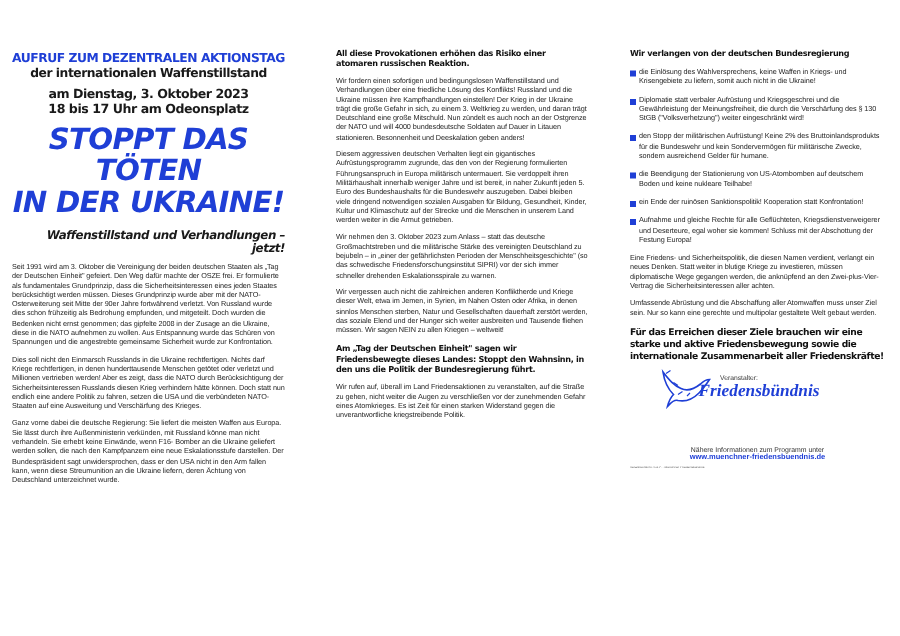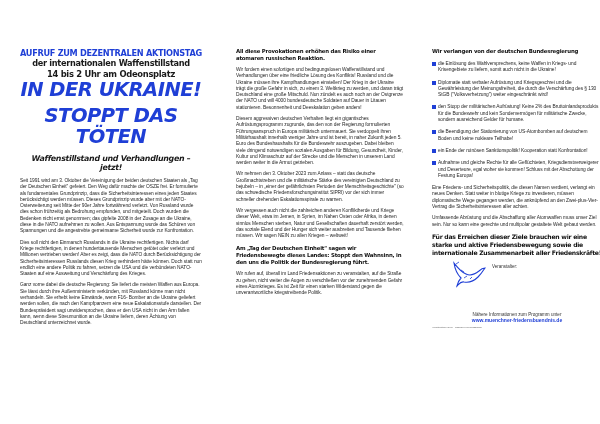--- a/index.html
+++ b/index.html
@@ -1,28 +1,28 @@
 <!DOCTYPE html>
 <html><head>
 <meta charset="utf-8">
 <style>
   html, body { margin:0; padding:0; background:#ffffff; }
   body { width:600px; height:424px; overflow:hidden; position:relative;
          font-family:"Liberation Sans", sans-serif; color:#1a1a1a; }
-  .col { position:absolute; top:15px; height:332px; box-sizing:border-box;margin-left:12px; }
+  .col { position:absolute; top:0; height:332px; box-sizing:border-box; }
   #col1 { left:0; width:200px; padding:33px 10px 0 8px; }
   #col2 { left:200px; width:200px; padding:33px 8px 0 24px; }
   #col3 { left:400px; width:200px; padding:33px 10px 0 20px; }
 
   .hdr { text-align:center; font-weight:bold; font-family:"DejaVu Sans", sans-serif; letter-spacing:-0.3px; }
   .h-call { color:#1f3fd6; font-size:8.2px; line-height:10px; }
   .h-sub { font-size:8.2px; line-height:11px; color:#1a1a1a; }
   .h-date { font-size:8.4px; line-height:10px; margin-top:3px; color:#1a1a1a; }
   .h-big { color:#1f3fd6; font-size:19.5px; line-height:21px; font-style:italic; margin-top:5px; letter-spacing:-0.5px; }
-  .h-slogan { font-style:italic; font-weight:bold; font-family:"DejaVu Sans", sans-serif; font-size:7.9px; margin-top:7px; letter-spacing:-0.3px; text-align:center; }
+  .h-slogan { font-style:italic; font-weight:bold; font-family:"DejaVu Sans", sans-serif; font-size:7.9px; margin-top:7px; letter-spacing:-0.3px; text-align:right; }
 
   .p { font-family:"Liberation Sans", sans-serif; font-size:4.85px; line-height:6.3px; letter-spacing:-0.05px; margin:0 0 5px 0; text-align:left; color:#262626; }
   .p.first { margin-top:6px; }
   .lead { font-weight:bold; font-size:5.4px; line-height:7px; margin:0 0 5px 0; color:#111; font-family:"DejaVu Sans", sans-serif; letter-spacing:-0.2px; }
 
   .c3-title { font-weight:bold; font-size:5.4px; line-height:7px; margin:0 0 6px 0; color:#111; font-family:"DejaVu Sans", sans-serif; letter-spacing:-0.2px; }
   .demand { display:flex; margin:0 0 6px 0; }
   .bullet { width:4px; height:4px; background:#1f3fd6; margin:1px 2px 0 0; flex:0 0 auto; }
   .demand .p { margin:0; }
   .closing { font-weight:bold; font-size:6.1px; line-height:7.8px; color:#111; margin:4px 0 4px 0; font-family:"DejaVu Sans", sans-serif; letter-spacing:-0.25px; }
@@ -38,23 +38,24 @@
   .info { text-align:center; font-size:4.6px; color:#333; margin-top:2px; }
   .url { text-align:center; font-size:5px; font-weight:bold; color:#1f3fd6; }
   .imprint { font-size:2.2px; line-height:3px; color:#555; margin-top:3px; text-align:left; white-space:nowrap; overflow:hidden; }
 </style>
 </head>
 <body>
 
 <div id="col1" class="col">
   <div class="hdr h-call">AUFRUF ZUM DEZENTRALEN AKTIONSTAG</div>
   <div class="hdr h-sub">der internationalen Waffenstillstand</div>
-  <div class="hdr h-date" style="margin-top:0">14 bis 2 Uhr am Odeonsplatz</div>
+  <div class="hdr h-date">am Dienstag, 3. Oktober 2023</div>
+  <div class="hdr h-date" style="margin-top:0">18 bis 17 Uhr am Odeonsplatz</div>
+  <div class="hdr h-big">STOPPT DAS TÖTEN</div>
   <div class="hdr h-big" style="margin-top:0">IN DER UKRAINE!</div>
-  <div class="hdr h-big">STOPPT DAS TÖTEN</div>
   <div class="h-slogan">Waffenstillstand und Verhandlungen – jetzt!</div>
   <p class="p first">Seit 1991 wird am 3. Oktober die Vereinigung der beiden deutschen Staaten als „Tag der Deutschen Einheit" gefeiert. Den Weg dafür machte der OSZE frei. Er formulierte als fundamentales Grundprinzip, dass die Sicherheitsinteressen eines jeden Staates berücksichtigt werden müssen. Dieses Grundprinzip wurde aber mit der NATO-Osterweiterung seit Mitte der 90er Jahre fortwährend verletzt. Von Russland wurde dies schon frühzeitig als Bedrohung empfunden, und mitgeteilt. Doch wurden die Bedenken nicht ernst genommen; das gipfelte 2008 in der Zusage an die Ukraine, diese in die NATO aufnehmen zu wollen. Aus Entspannung wurde das Schüren von Spannungen und die angestrebte gemeinsame Sicherheit wurde zur Konfrontation.</p>
   <p class="p">Dies soll nicht den Einmarsch Russlands in die Ukraine rechtfertigen. Nichts darf Kriege rechtfertigen, in denen hunderttausende Menschen getötet oder verletzt und Millionen vertrieben werden! Aber es zeigt, dass die NATO durch Berücksichtigung der Sicherheitsinteressen Russlands diesen Krieg verhindern hätte können. Doch statt nun endlich eine andere Politik zu fahren, setzen die USA und die verbündeten NATO-Staaten auf eine Ausweitung und Verschärfung des Krieges.</p>
   <p class="p">Ganz vorne dabei die deutsche Regierung: Sie liefert die meisten Waffen aus Europa. Sie lässt durch ihre Außenministerin verkünden, mit Russland könne man nicht verhandeln. Sie erhebt keine Einwände, wenn F16- Bomber an die Ukraine geliefert werden sollen, die nach den Kampfpanzern eine neue Eskalationsstufe darstellen. Der Bundespräsident sagt unwidersprochen, dass er den USA nicht in den Arm fallen kann, wenn diese Streumunition an die Ukraine liefern, deren Ächtung von Deutschland unterzeichnet wurde.</p>
 </div>
 
 <div id="col2" class="col">
   <p class="lead">All diese Provokationen erhöhen das Risiko einer atomaren russischen Reaktion.</p>
   <p class="p">Wir fordern einen sofortigen und bedingungslosen Waffenstillstand und Verhandlungen über eine friedliche Lösung des Konflikts! Russland und die Ukraine müssen ihre Kampfhandlungen einstellen! Der Krieg in der Ukraine trägt die große Gefahr in sich, zu einem 3. Weltkrieg zu werden, und daran trägt Deutschland eine große Mitschuld. Nun zündelt es auch noch an der Ostgrenze der NATO und will 4000 bundesdeutsche Soldaten auf Dauer in Litauen stationieren. Besonnenheit und Deeskalation geben anders!</p>
   <p class="p">Diesem aggressiven deutschen Verhalten liegt ein gigantisches Aufrüstungsprogramm zugrunde, das den von der Regierung formulierten Führungsanspruch in Europa militärisch untermauert. Sie verdoppelt ihren Militärhaushalt innerhalb weniger Jahre und ist bereit, in naher Zukunft jeden 5. Euro des Bundeshaushalts für die Bundeswehr auszugeben. Dabei bleiben viele dringend notwendigen sozialen Ausgaben für Bildung, Gesundheit, Kinder, Kultur und Klimaschutz auf der Strecke und die Menschen in unserem Land werden weiter in die Armut getrieben.</p>
@@ -94,18 +95,19 @@
   <p class="p">Umfassende Abrüstung und die Abschaffung aller Atomwaffen muss unser Ziel sein. Nur so kann eine gerechte und multipolar gestaltete Welt gebaut werden.</p>
   <p class="closing">Für das Erreichen dieser Ziele brauchen wir eine starke und aktive Friedensbewegung sowie die internationale Zusammenarbeit aller Friedenskräfte!</p>
 
   <div class="logo">
     <svg class="dove" viewBox="0 0 34 28">
       <path d="M2 3 C6 8 9 12 14 14 C18 16 22 15 27 11 C29 9 31 8 33 8 C31 11 29 14 26 17 C22 21 17 23 12 22 C9 21 7 24 5 26 C6 22 7 20 9 18 C6 15 3 10 2 3 Z" fill="none" stroke="#1f3fd6" stroke-width="1.1"></path>
       <path d="M4 4 L7 2 M9 10 L12 12 M12 18 L15 16 M18 19 L20 17" stroke="#1f3fd6" stroke-width="0.8"></path>
     </svg>
     <div class="organizer-label">Veranstalter:</div>
     <div class="org-name">
+      <span class="l2">Friedensbündnis</span>
     </div>
   </div>
   <div class="info">Nähere Informationen zum Programm unter</div>
   <div class="url">www.muenchner-friedensbuendnis.de</div>
   <div class="imprint">Verantwortlich i.S.d.P. · Münchner Friedensbündnis</div>
 </div>
 
 </body></html>

